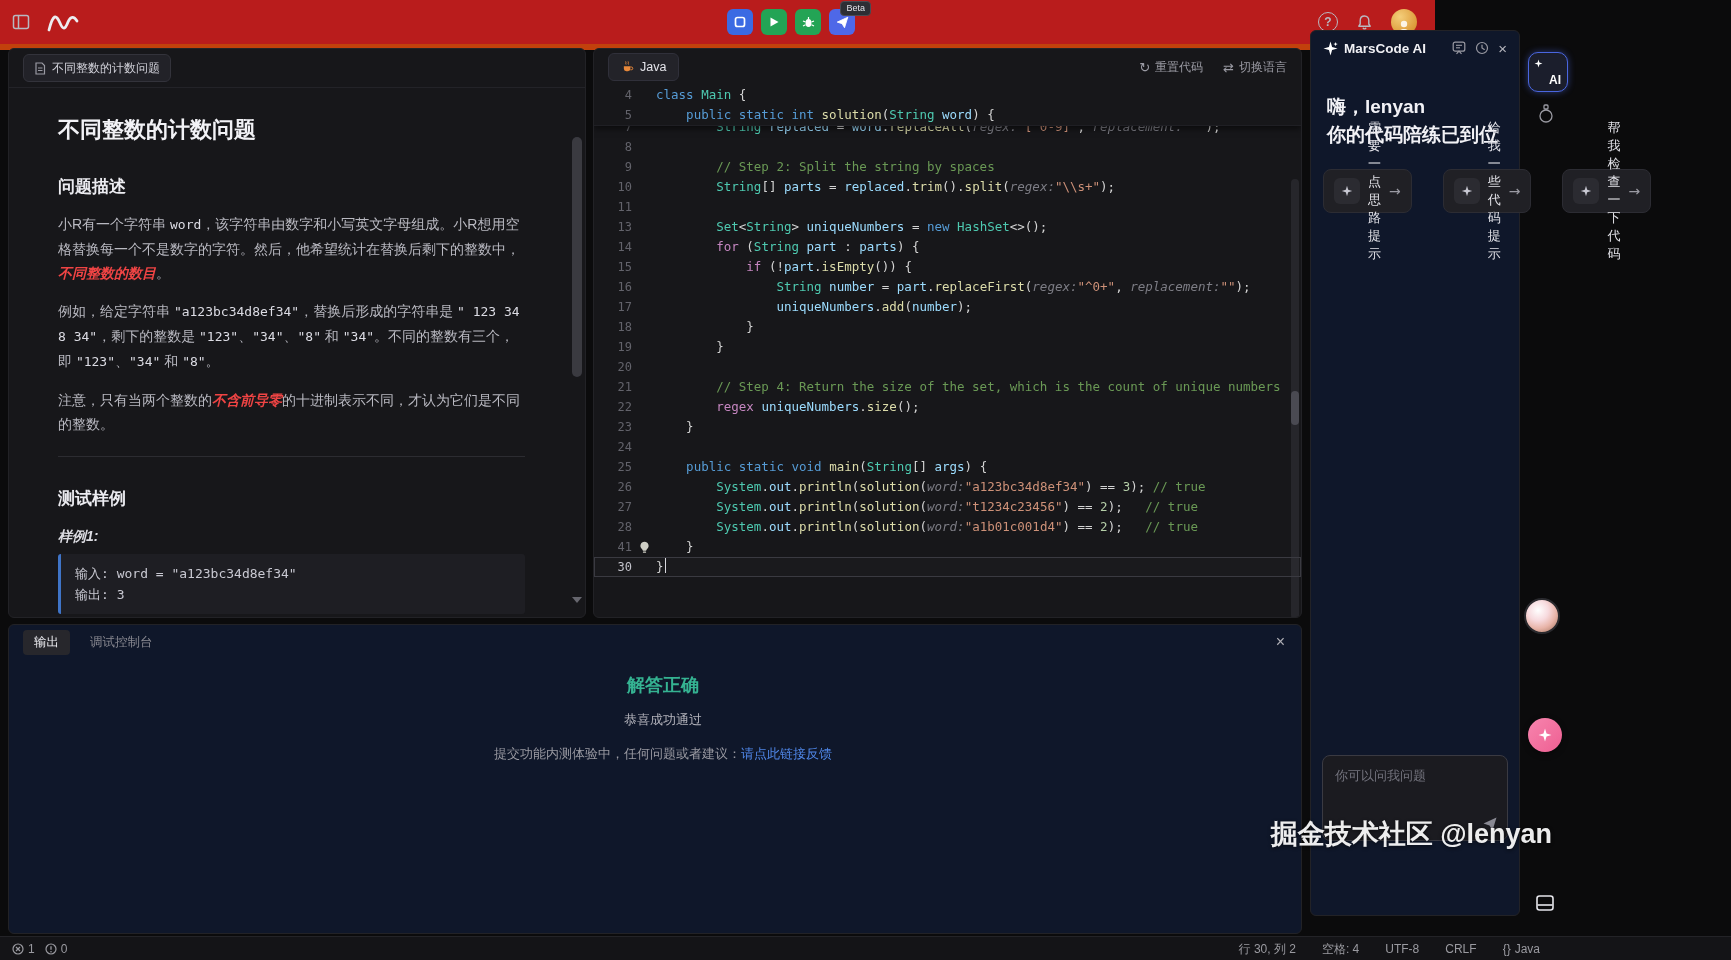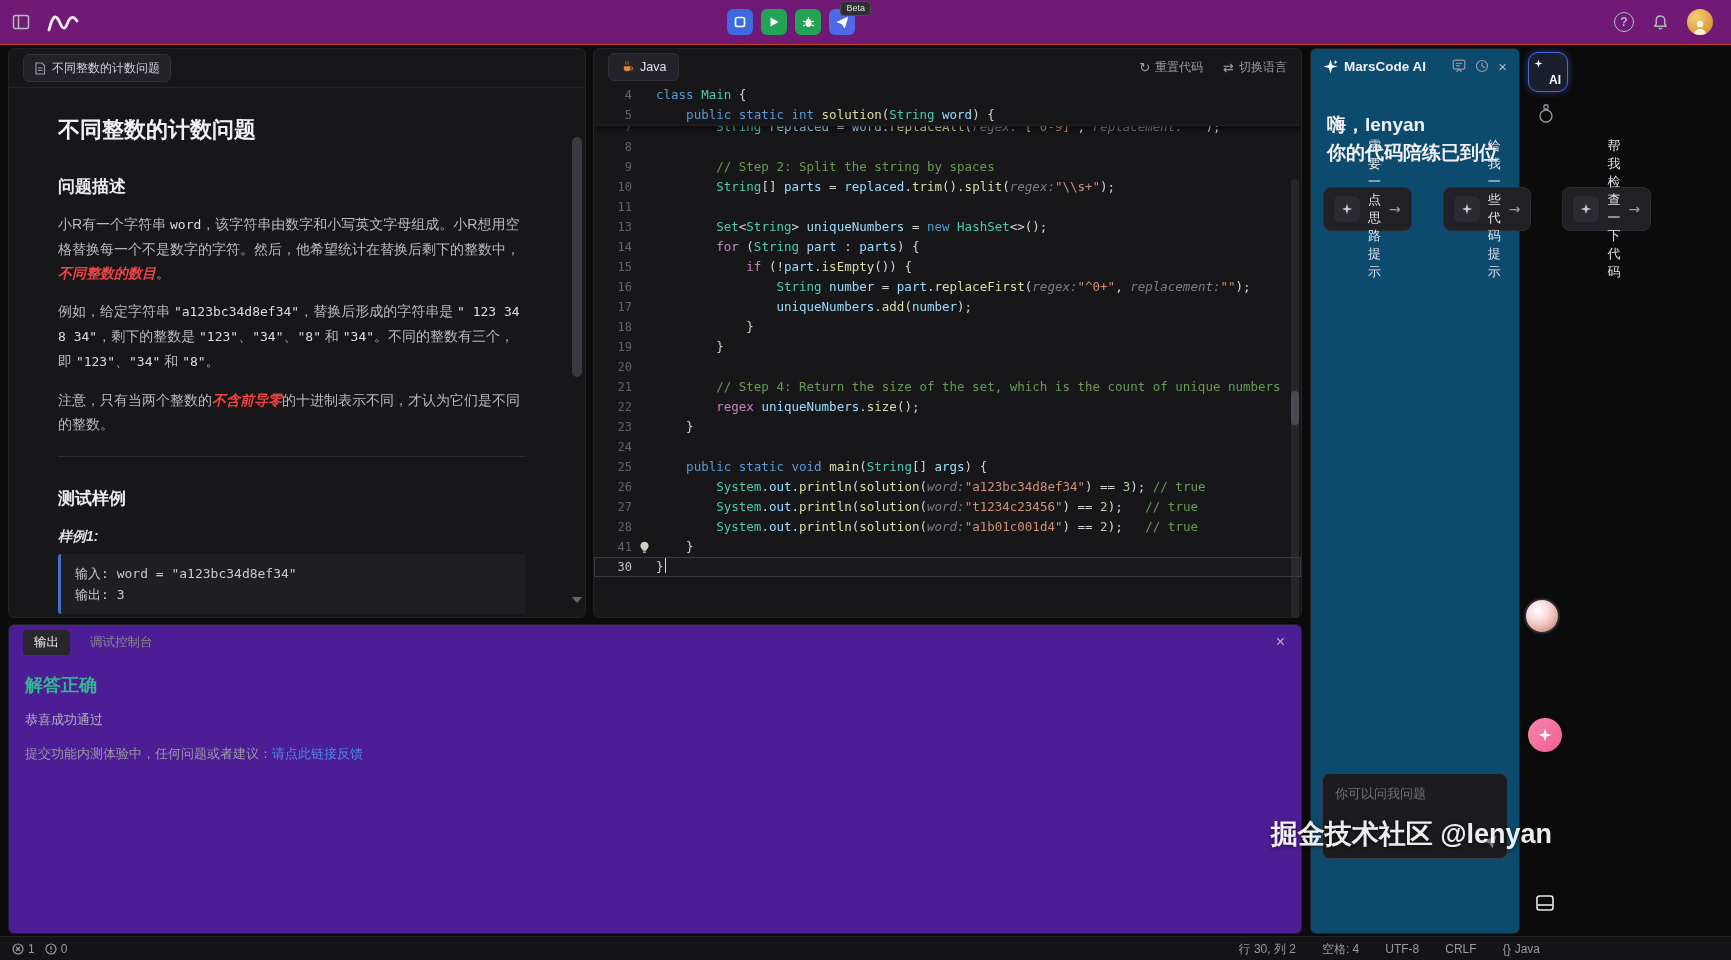--- a/index.html
+++ b/index.html
@@ -7,35 +7,35 @@
     width:1731px;height:960px;position:relative;overflow:hidden;
     background:#0b0b0c;
     font-family:"Liberation Sans","DejaVu Sans",sans-serif;
     color:#d4d4d8;
     -webkit-font-smoothing:antialiased;
   }
   .abs{position:absolute;}
   svg{display:block;}
 
   
-  .topbar{position:absolute;left:0;top:0;width:1731px;height:44px;background:#701a75;border-bottom:1px solid #c2410c;}
+  .topbar{position:absolute;left:0;top:0;width:1435px;height:44px;background:#b91c1c;border-bottom:6px solid #c2410c;}
   .tb-left{position:absolute;left:12px;top:0;height:44px;display:flex;align-items:center;gap:16px;}
   .tb-center{position:absolute;left:727px;top:9px;display:flex;gap:8px;}
   .tb-btn{width:26px;height:26px;border-radius:6px;display:flex;align-items:center;justify-content:center;position:relative;cursor:pointer;}
   .beta-badge{position:absolute;top:-8px;right:-16px;background:#2e2e34;border:1px solid #4b4b52;color:#e2e2e8;font-size:9px;line-height:11px;padding:1px 5px;border-radius:4px;}
   .tb-right{position:absolute;right:18px;top:0;height:44px;display:flex;align-items:center;gap:18px;}
   .help-circle{width:18px;height:18px;border:1.5px solid #b9b9c1;border-radius:50%;color:#b9b9c1;font-size:12px;font-weight:700;display:flex;align-items:center;justify-content:center;}
   .tb-avatar{width:26px;height:26px;border-radius:50%;background:radial-gradient(circle at 35% 30%,#f4ce7a,#dd9b3a 70%,#b87a24);display:flex;align-items:flex-end;justify-content:center;overflow:hidden;}
 
   
   .panel{position:absolute;background:#17171a;border:1px solid #222226;border-radius:6px;box-sizing:border-box;}
   .left-panel{left:8px;top:48px;width:578px;height:570px;overflow:hidden;}
   .editor-panel{left:593px;top:48px;width:709px;height:570px;overflow:hidden;}
-  .output-panel{left:8px;top:624px;width:1294px;height:310px;background:#4c1d95;}
-  .right-panel{left:1310px;top:48px;width:210px;height:886px;background:#0c4a6e;}
+  .output-panel{left:8px;top:624px;width:1294px;height:310px;background:#0f172a;text-align:center;}
+  .right-panel{left:1310px;top:30px;width:210px;height:886px;background:#0f172a;}
 
   
   .lp-header{height:38px;border-bottom:1px solid #232328;display:flex;align-items:center;padding:0 14px;}
   .problem-tab{display:flex;align-items:center;gap:6px;background:#222228;border:1px solid #33333b;border-radius:6px;height:26px;padding:0 10px;font-size:12px;color:#d0d0d8;cursor:pointer;}
   .lp-content{position:absolute;top:38px;left:0;right:0;bottom:0;overflow:hidden;padding:0 60px 0 49px;}
   .lp-title{font-size:22px;font-weight:700;color:#f2f2f6;margin-top:28px;}
   .lp-h2{font-size:17px;font-weight:700;color:#ececf1;margin-top:30px;}
   .lp-p{font-size:14px;line-height:24px;color:#b9b9c1;margin-top:12px;}
   .lp-p:first-of-type{margin-top:14px;}
   .rich-b{font-weight:700;color:#ef4444;font-style:italic;}

